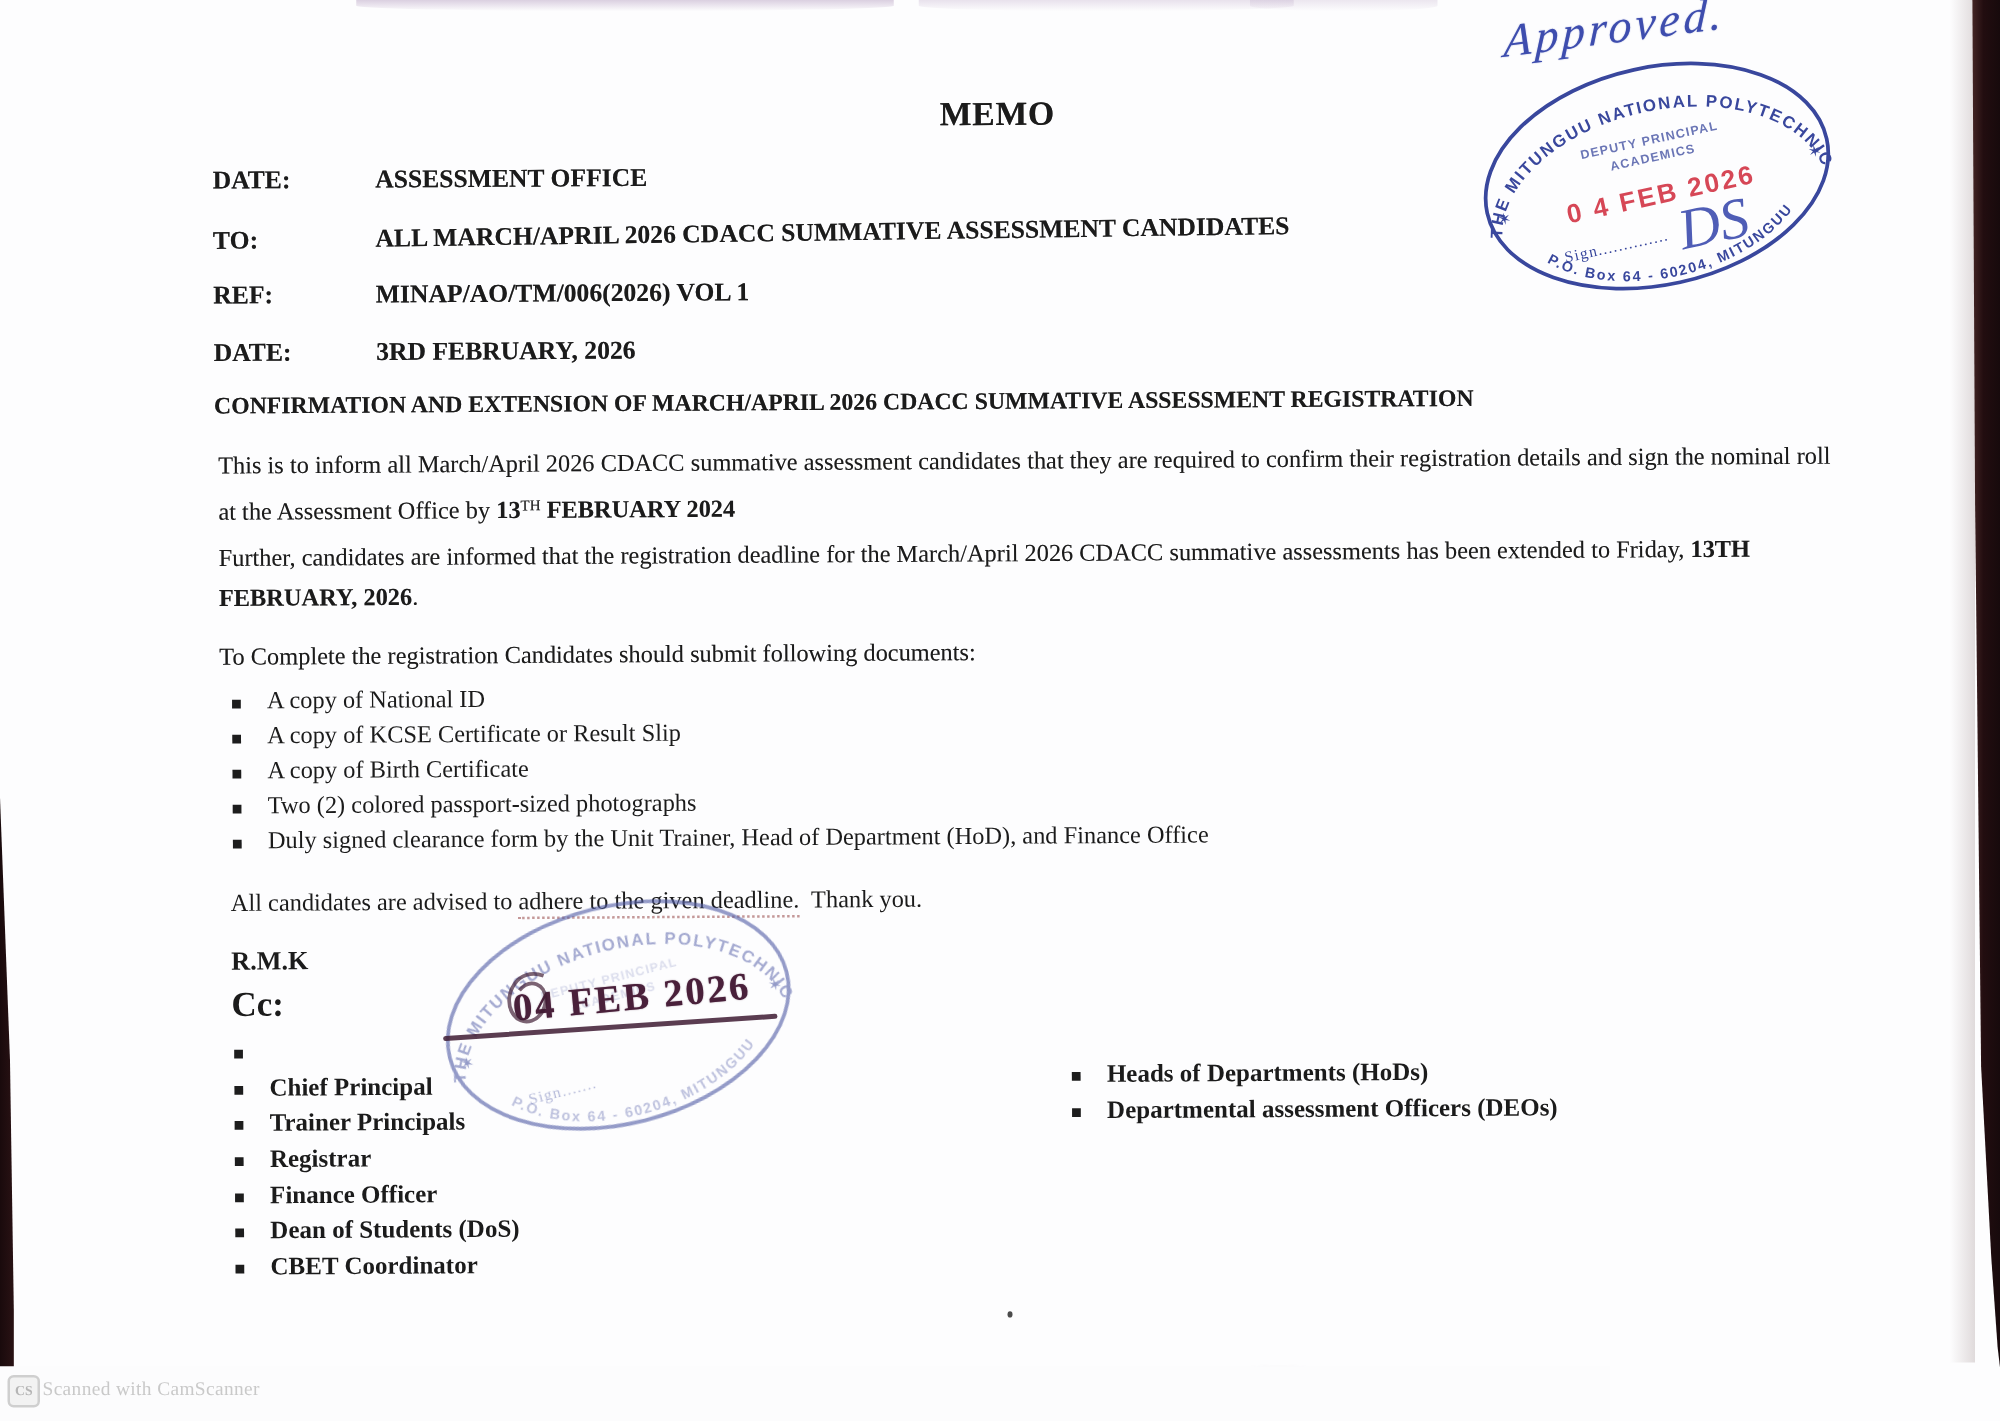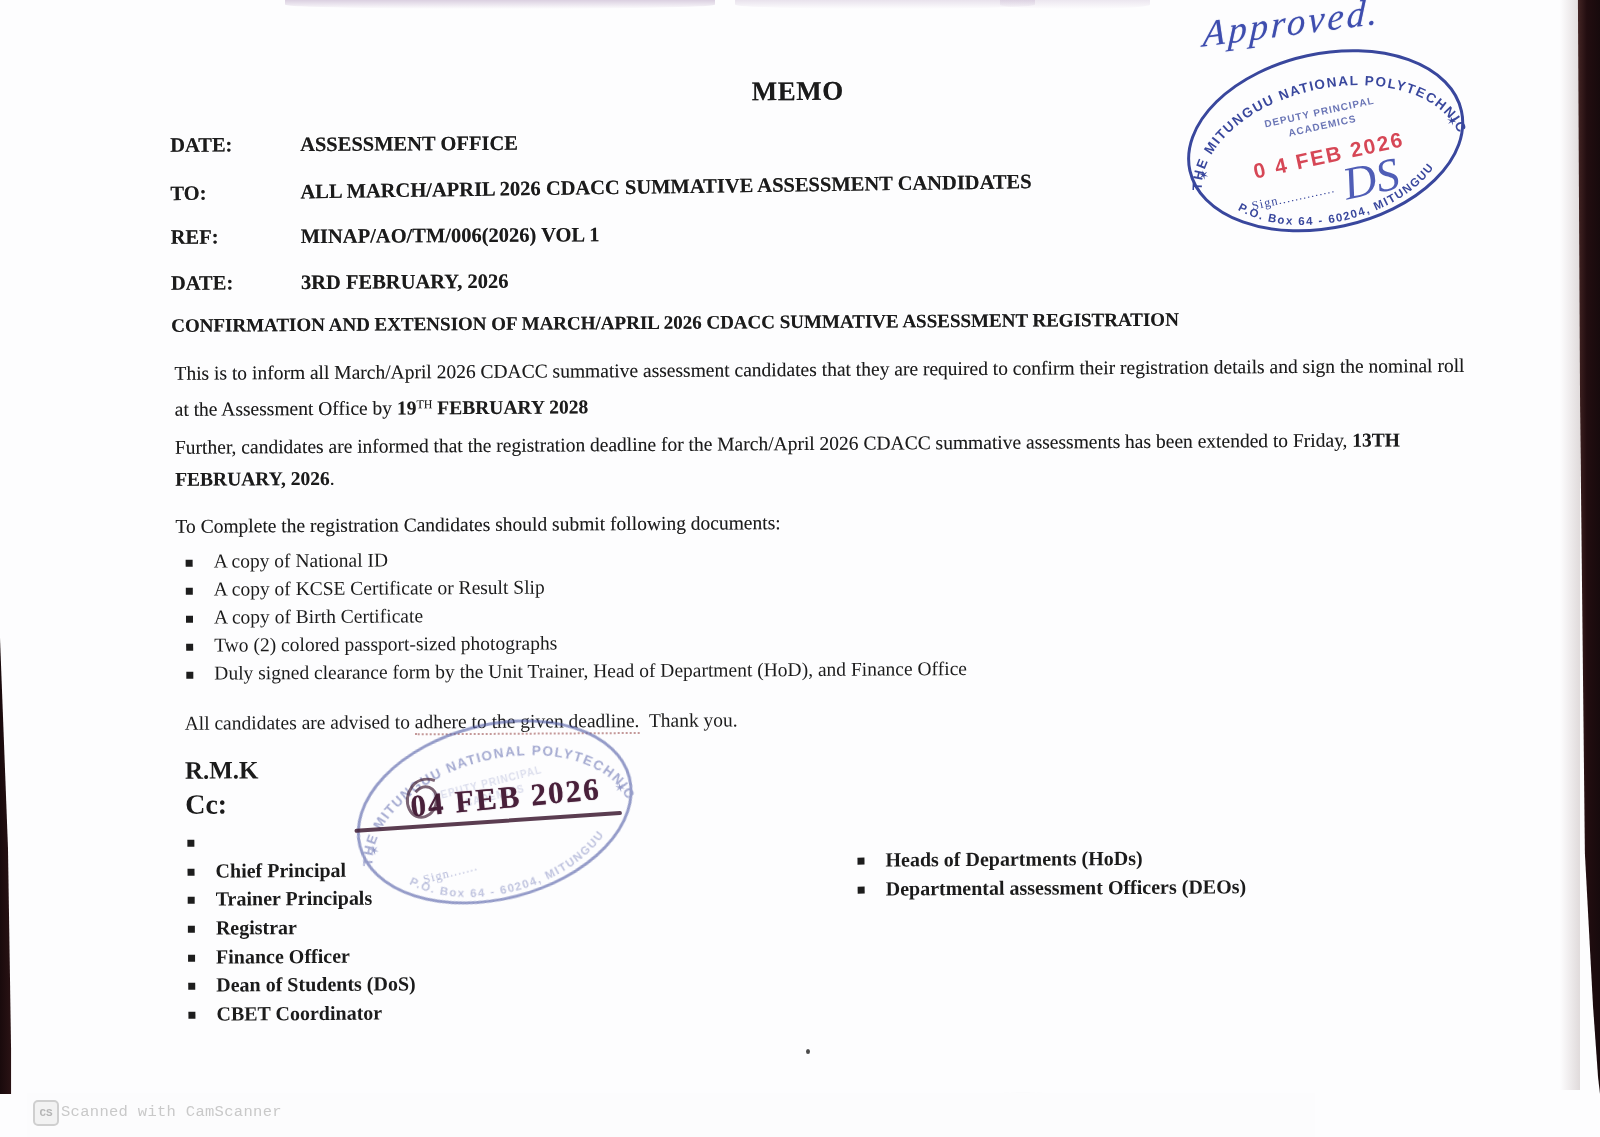--- a/index.html
+++ b/index.html
@@ -61,21 +61,21 @@
   sup.ord{font-size:12px; vertical-align:6px; font-weight:normal;}
   .doc-list{position:absolute; left:185px; top:547px; margin:0; padding:0; list-style:none; font-size:19.5px;}
   .doc-list li{display:flex; align-items:flex-start; height:28px;}
   .cc-list{position:absolute; margin:0; padding:0; list-style:none; font-size:20px; font-weight:600;}
   .cc-list li{display:flex; align-items:flex-start; height:28.7px;}
   .cc-left{left:185px; top:827px;}
   .cc-right{left:855px; top:849px;}
   .sq{flex:0 0 7px; width:7px; height:7px; background:#1d1d1d; margin-top:9px; margin-right:21px;}
   .closing{position:absolute; left:183px; top:709px; font-size:19.5px; white-space:pre-wrap;}
   .closing .ul{border-bottom:2px dotted rgba(150,70,70,.55); padding-bottom:1px;}
-  .sig{position:absolute; left:183px; top:753px; font-weight:bold; font-size:25px;}
+  .sig{position:absolute; left:183px; top:753px; font-weight:bold; font-size:21px;}
   .cc-lbl{position:absolute; left:183px; top:785px; font-weight:bold; font-size:28px;}
   
   .approved{
     position:absolute; left:1205px; top:4px; font-size:37px; font-style:italic;
     color:#2e3fa8; letter-spacing:3px; transform:rotate(-7deg) skewX(-10deg);
     text-shadow:0 0 1px rgba(46,63,168,.55); opacity:.92;
   }
   .stamp{position:absolute;}
   .stamp-top{left:1178px; top:44px; transform:rotate(-12deg); opacity:.93;}
   .stamp-lower{left:343px; top:710px; transform:rotate(-14deg); opacity:.62; filter:blur(.5px);}
@@ -94,22 +94,21 @@
     text-shadow:0 0 1px rgba(73,32,58,.7);
   }
   .strike-line{
     position:absolute; left:352px; top:818px; width:268px; height:4px;
     background:#3e1b32; border-radius:2px; transform:rotate(-3.5deg); opacity:.85;
   }
   .pen-scribble{position:absolute; left:398px; top:772px; transform:rotate(14deg); opacity:.85;}
   
   .scanner-bar{
     position:absolute; left:0; bottom:0; width:1288px; height:44px; background:#fcfcfd;
-    font-family:Liberation Mono, monospace;
-    margin-left:27px;
+    font-family:Liberation Serif, serif;
   }
   .cs-badge{
     position:absolute; left:6px; top:7px; width:22px; height:22px;
     border:2px solid #cfcfcf; border-radius:5px; background:#f2f2f2;
     color:#b5b5b5; font-size:11px; font-weight:bold; display:flex; align-items:center; justify-content:center;
   }
   .cs-text{position:absolute; left:34px; top:10px; font-size:15.5px; color:#c9c9c9; letter-spacing:.3px;}
 </style>
 </head>
 <body>
@@ -141,21 +140,21 @@
       <span class="lbl">REF:</span>
       <span>MINAP/AO/TM/006(2026) VOL 1</span>
     </div>
     <div class="meta-row row-date">
       <span class="lbl">DATE:</span>
       <span>3RD FEBRUARY, 2026</span>
     </div>
 
     <div class="subject">CONFIRMATION AND EXTENSION OF MARCH/APRIL 2026 CDACC SUMMATIVE ASSESSMENT REGISTRATION</div>
 
-    <div class="para p1"><span>This is to inform all March/April 2026 CDACC summative assessment candidates that they are required to confirm their registration details and sign the nominal roll at the Assessment Office by </span><span class="b">19</span><sup class="ord">TH</sup><span class="b"> FEBRUARY 2028</span></div>
+    <div class="para p1"><span>This is to inform all March/April 2026 CDACC summative assessment candidates that they are required to confirm their registration details and sign the nominal roll at the Assessment Office by </span><span class="b">13</span><sup class="ord">TH</sup><span class="b"> FEBRUARY 2024</span></div>
 
     <div class="para p2"><span>Further, candidates are informed that the registration deadline for the March/April 2026 CDACC summative assessments has been extended to Friday, </span><span class="b">13TH FEBRUARY, 2026</span><span>.</span></div>
 
     <div class="para p3">To Complete the registration Candidates should submit following documents:</div>
 
     <ul class="doc-list">
       <li>
           <span class="sq"></span>
           <span>A copy of National ID</span>
         </li>

